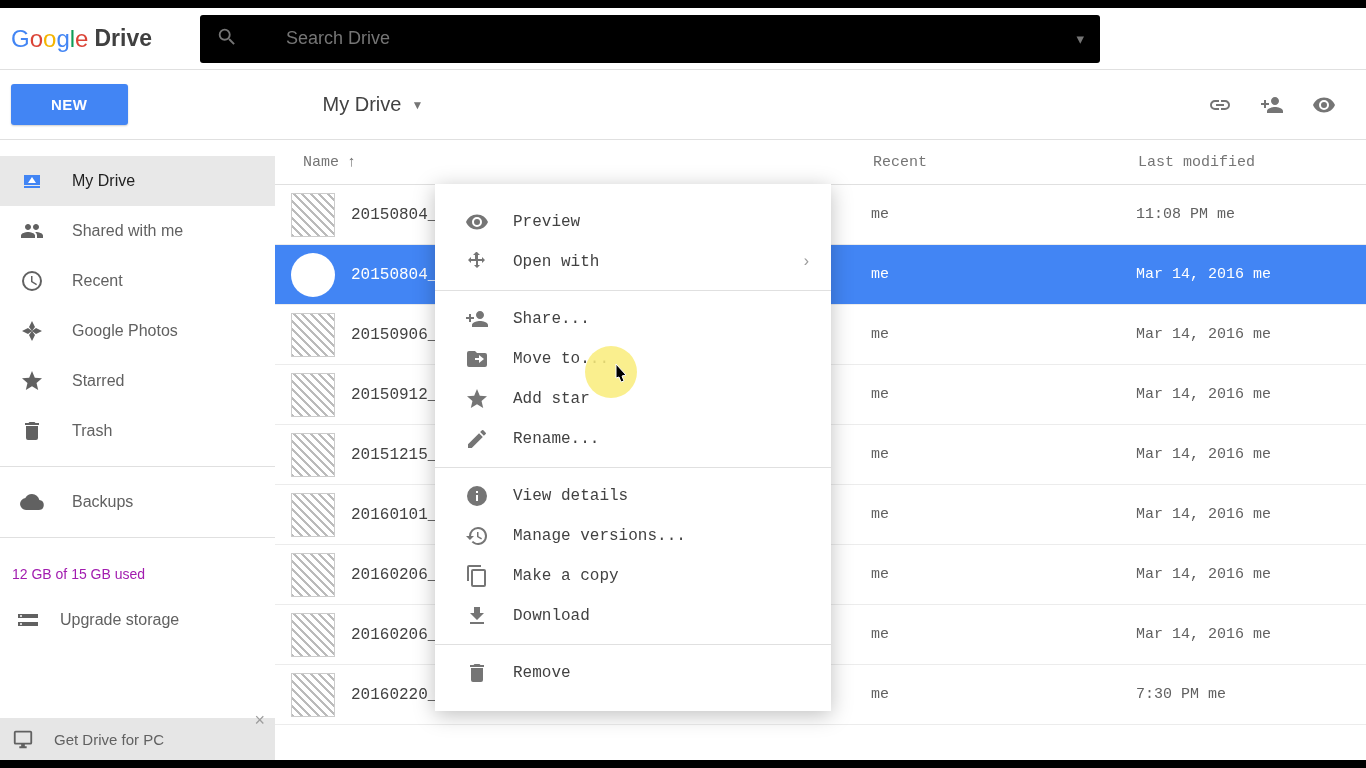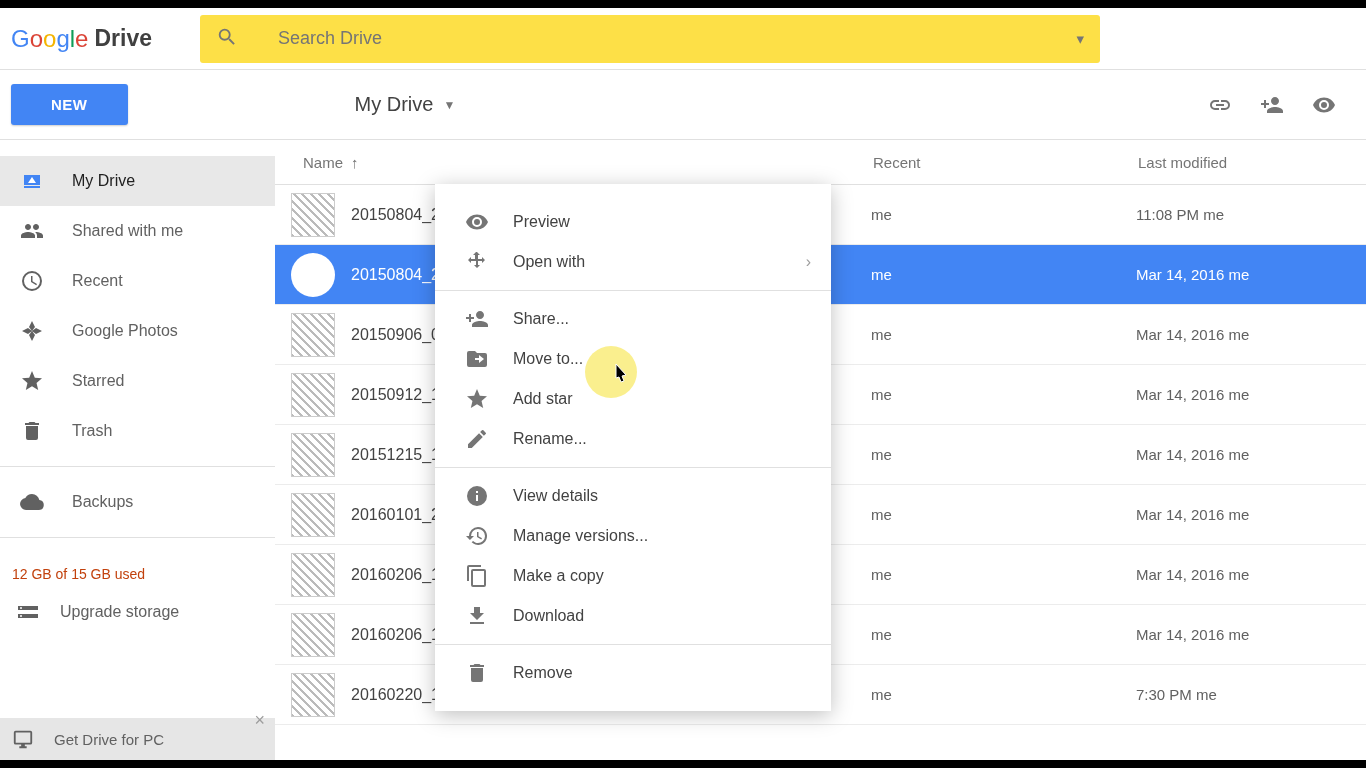--- a/index.html
+++ b/index.html
@@ -3,43 +3,43 @@
 <meta charset="utf-8">
 <style>
   * { box-sizing: border-box; margin: 0; padding: 0; }
   body { font-family: Arial, sans-serif; font-size: 15px; color: #212121; background: #fff; width: 1366px; height: 768px; overflow: hidden; position: relative; }
   .letterbox-top { position: absolute; top: 0; left: 0; right: 0; height: 8px; background: #000; z-index: 100; }
   .letterbox-bottom { position: absolute; bottom: 0; left: 0; right: 0; height: 8px; background: #000; z-index: 100; }
   .header { display: flex; align-items: center; height: 70px; padding-left: 11px; padding-top: 8px; border-bottom: 1px solid #e0e0e0; }
   .logo { display: flex; align-items: center; font-size: 24px; margin-right: 48px; }
   .g1 { color: #4285F4; } .g2 { color: #DB4437; } .g3 { color: #F4B400; } .g4 { color: #4285F4; } .g5 { color: #0F9D58; } .g6 { color: #DB4437; }
   .drive-word { color: #404040; margin-left: 6px; font-size: 23px; font-weight: 700; }
-  .search-bar { display: flex; align-items: center; background: #fde047; border-radius: 3px; width: 900px; height: 48px; padding: 0 16px; }
+  .search-bar { display: flex; align-items: center; background: #000000; border-radius: 3px; width: 900px; height: 48px; padding: 0 16px; gap: 8px; }
   .search-icon { color: #757575; margin-right: 40px; }
   .search-input { border: none; background: transparent; font-size: 18px; color: #757575; flex: 1; outline: none; }
   .search-dropdown { color: #757575; }
-  .subheader { display: flex; align-items: center; height: 70px; border-bottom: 1px solid #e0e0e0; gap: 32px; }
+  .subheader { display: flex; align-items: center; height: 70px; border-bottom: 1px solid #e0e0e0; }
   .new-btn { background: #4285F4; color: #fff; font-size: 15px; font-weight: bold; letter-spacing: 0.5px; border: none; padding: 12px 40px; margin-left: 11px; border-radius: 3px; cursor: pointer; box-shadow: 0 1px 2px rgba(0,0,0,0.2); }
   .breadcrumb { margin-left: 195px; font-size: 20px; color: #424242; display: flex; align-items: center; cursor: pointer; }
   .breadcrumb .caret { margin-left: 10px; color: #757575; font-size: 12px; }
   .action-icons { margin-left: auto; margin-right: 30px; display: flex; gap: 28px; color: #757575; }
   .action-icons svg, .action-icons .aic { width: 24px; height: 24px; }
   .content { display: flex; height: calc(100% - 148px); }
   .sidebar { width: 275px; padding-top: 16px; display: flex; flex-direction: column; }
   .nav-item { display: flex; align-items: center; height: 50px; padding-left: 20px; cursor: pointer; color: #616161; font-size: 16px; }
   .nav-item.active { background: #e8e8e8; color: #212121; font-weight: 500; }
   .nav-item .nic { width: 24px; height: 24px; margin-right: 28px; display:flex; align-items:center; justify-content:center; }
   .nav-item.active .nic { color: #4285F4; }
   .nav-sep { border-top: 1px solid #e0e0e0; margin: 10px 0; }
-  .storage-text { padding-left: 12px; color: #c2410c; font-size: 14px; margin-top: 18px; margin-bottom: 18px;}
+  .storage-text { padding-left: 12px; color: #a21caf; font-size: 14px; margin-top: 18px; margin-bottom: 26px;}
   .upgrade { display: flex; align-items: center; padding-left: 16px; color: #616161; cursor: pointer; font-size: 16px;}
   .upgrade svg { margin-right: 20px; }
   .bottom-bar { position: absolute; bottom: 8px; left: 0; width: 275px; height: 42px; background: #e6e6e6; display: flex; align-items: center; padding-left: 12px; color: #616161; cursor: pointer; }
   .bottom-bar .close-x { position: absolute; right: 10px; top: -8px; color: #9e9e9e; cursor: pointer; font-size: 18px;}
-  .main { flex: 1; overflow: hidden; position: relative; }
+  .main { flex: 1; overflow: hidden; position: relative; font-family: Liberation Mono, monospace; }
   .col-header { display: flex; align-items: center; height: 45px; color: #757575; font-size: 15px; border-bottom: 1px solid #e0e0e0; padding-left: 28px; }
   .col-name { width: 570px; display:flex; align-items:center; gap:8px;}
   .col-owner { width: 265px; }
   .col-mod { flex: 1; }
   .file-row { display: flex; align-items: center; height: 60px; border-bottom: 1px solid #ececec; padding-left: 16px; cursor: pointer; }
   .file-row.selected { background: #4285F4; color: #fff; }
   .thumb { width: 44px; height: 44px; margin-right: 16px; background: repeating-linear-gradient(45deg, #bbb, #bbb 2px, #fff 2px, #fff 6px); border: 1px solid #ccc; }
   .file-row.selected .thumb { background: #fff; border-radius: 50%; border: none; }
   .fname { width: 520px; font-size: 16px; color: #424242; white-space: nowrap; overflow: hidden; }
   .file-row.selected .fname { color: #fff; font-weight: 500; }

